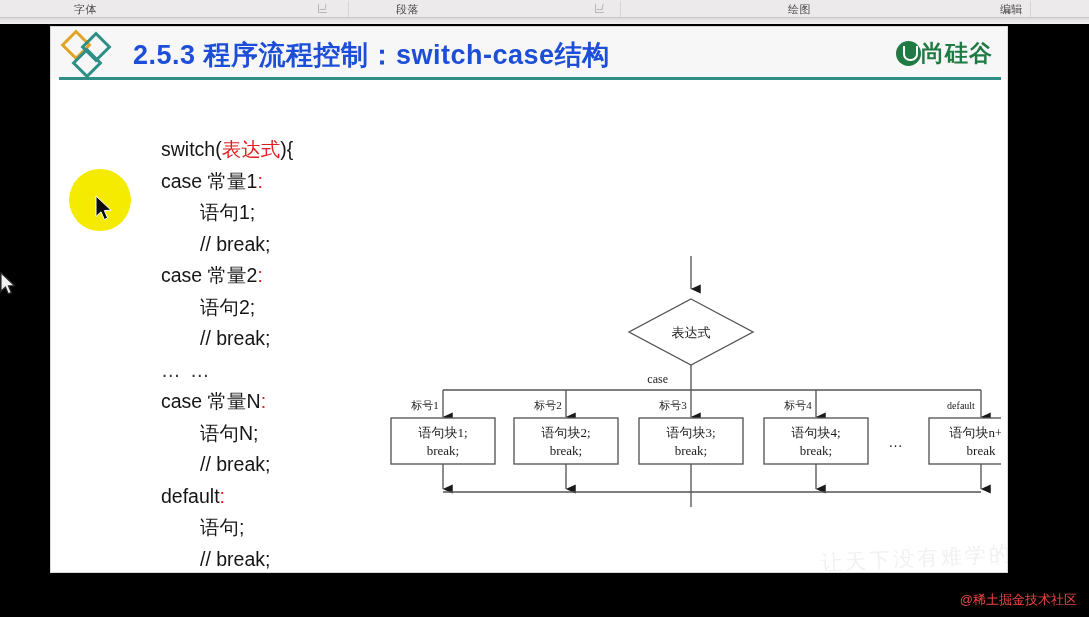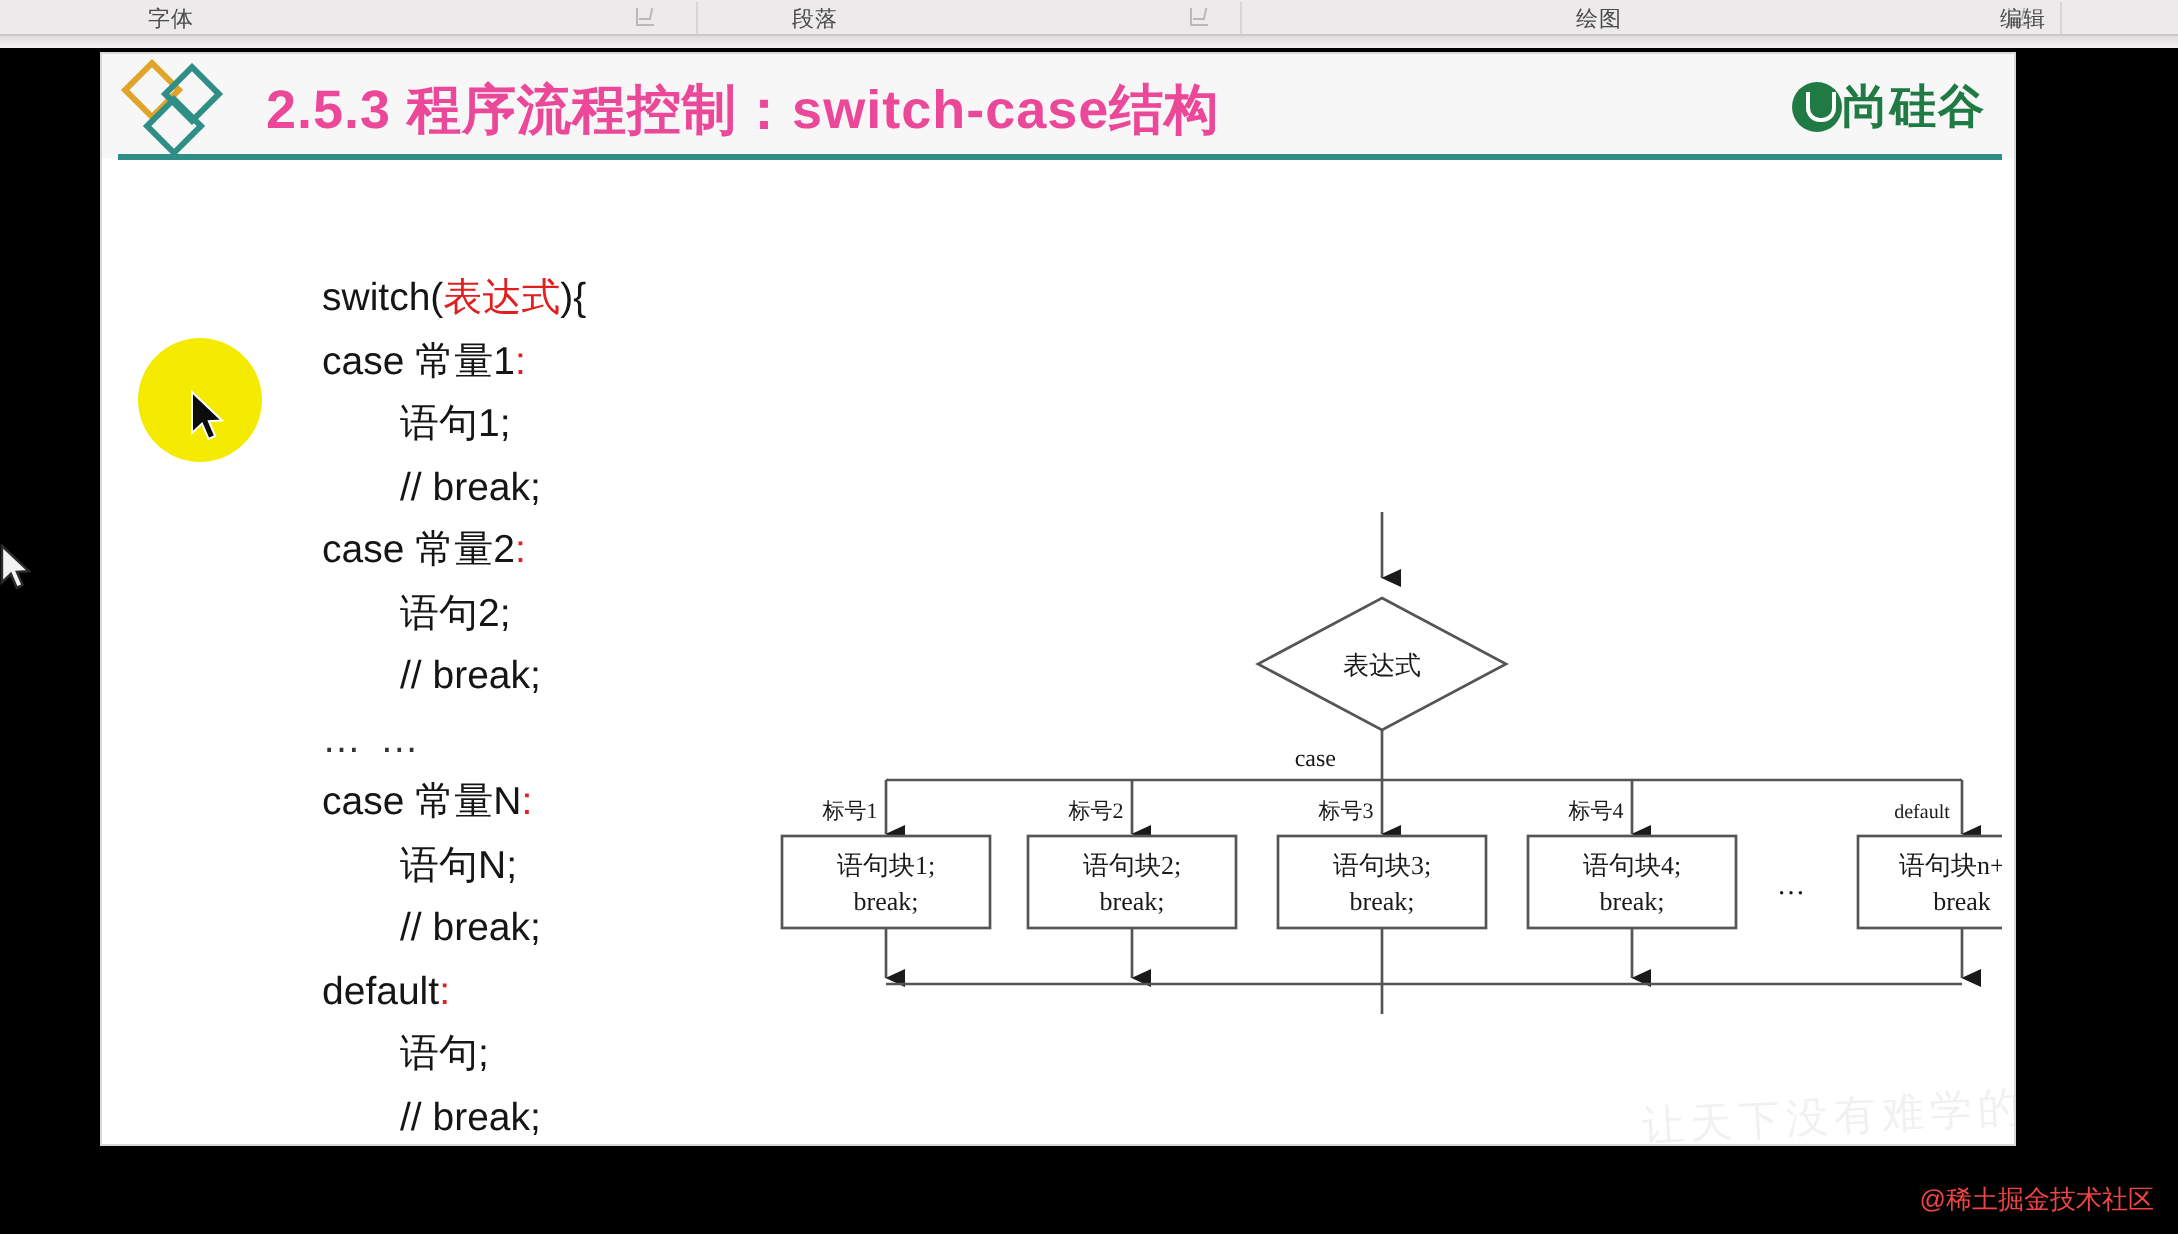--- a/index.html
+++ b/index.html
@@ -94,21 +94,21 @@
     border: 3px solid #2f8f87;
     background: transparent;
   }
   .dia.gold { border-color: #e0a429; left: 2px;  top: 2px; }
   .dia.teal1 { border-color: #2f8f87; left: 22px; top: 4px; }
   .dia.teal2 { border-color: #2f8f87; left: 13px; top: 20px; }
 
   #slide-title {
     position: absolute; left: 82px; top: 10px;
     font-size: 27px; font-weight: bold;
-    color: #ec4899;
+    color: #1d4ed8;
     letter-spacing: .5px;
     white-space: nowrap;
   }
 
   
   #brand {
     position: absolute; right: 14px; top: 11px;
     display: flex; align-items: center; gap: 0;
   }
   #brand-mark {

